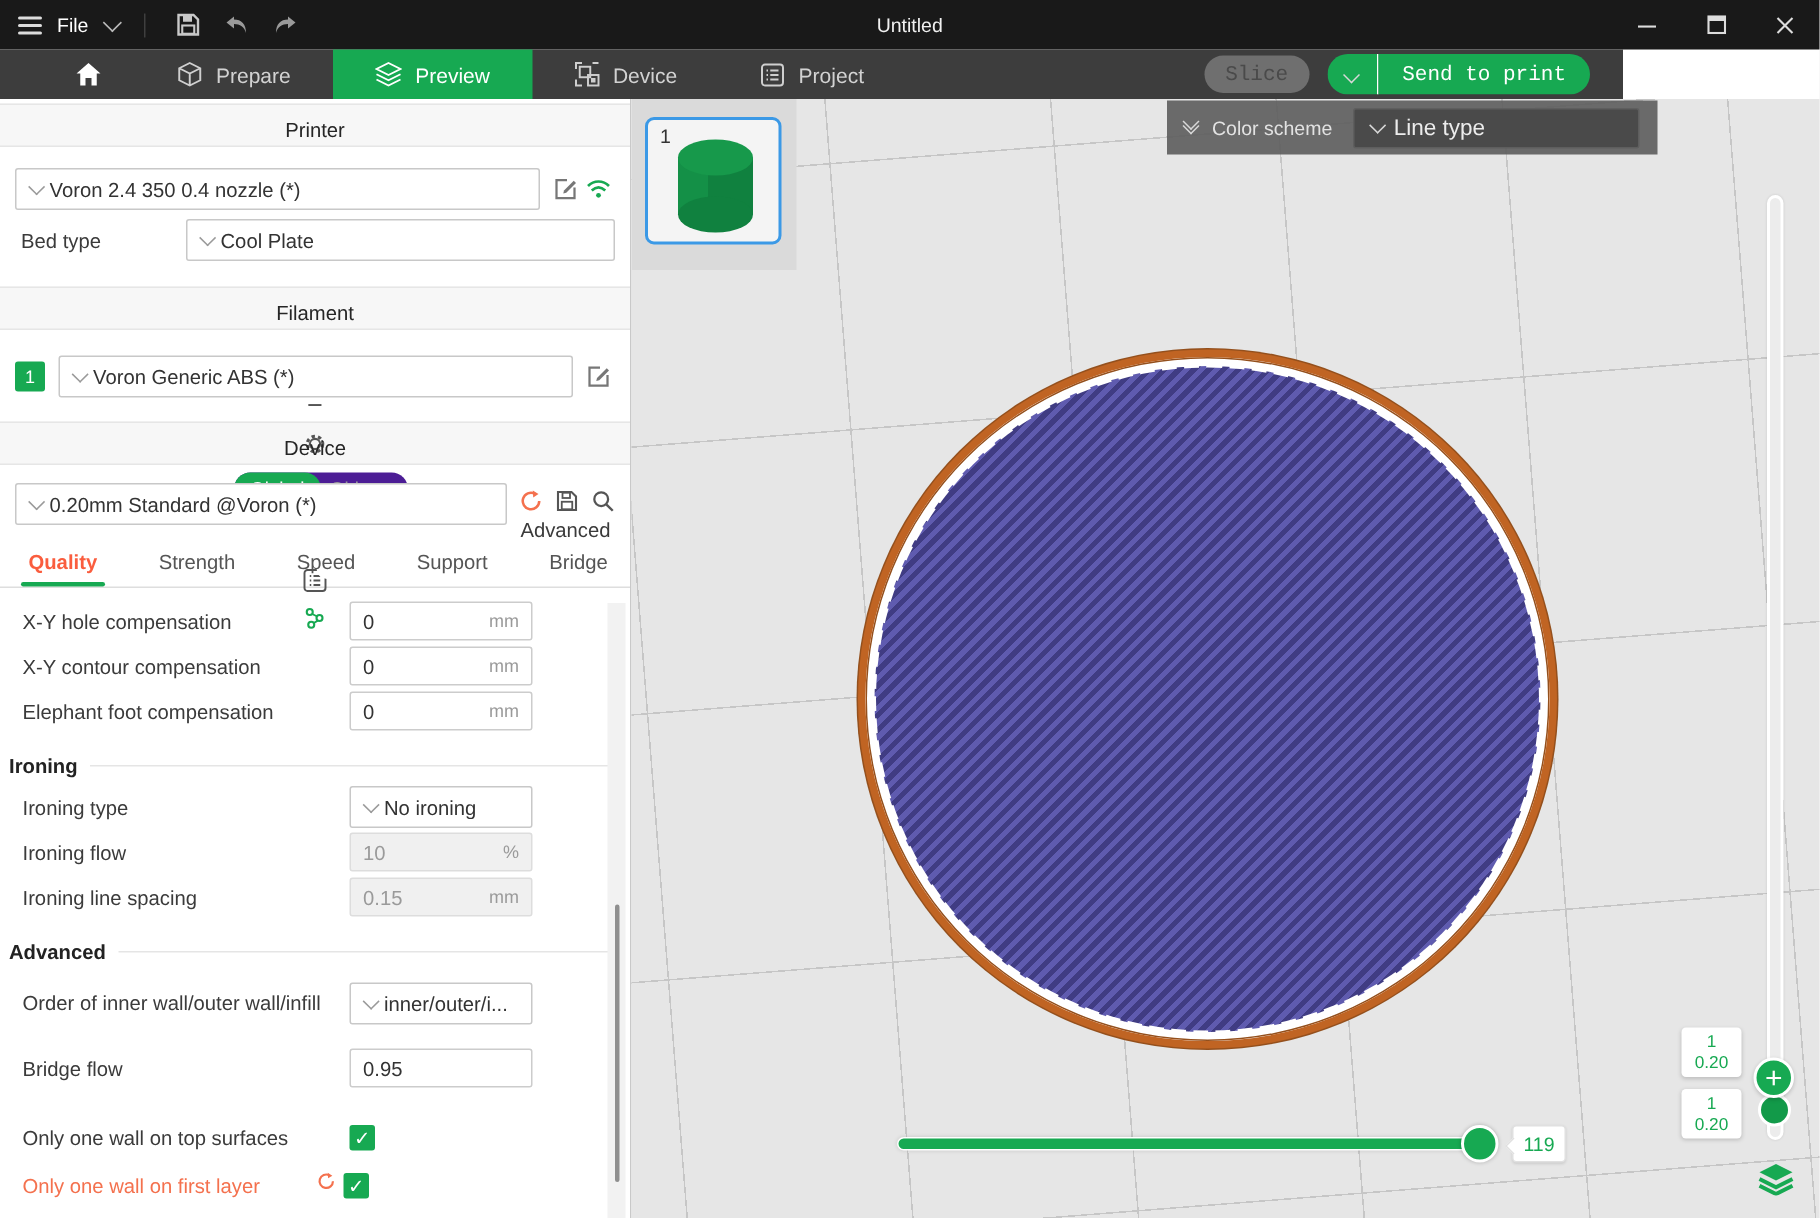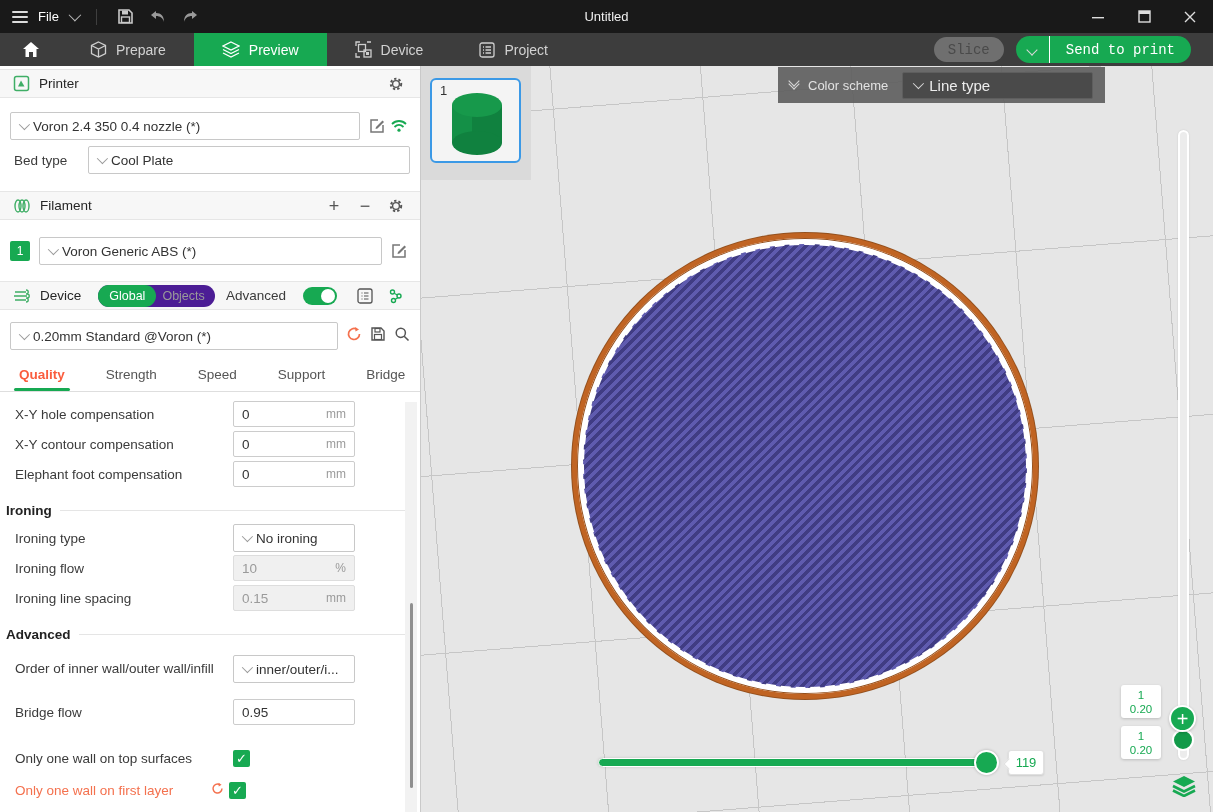--- a/index.html
+++ b/index.html
@@ -12,44 +12,44 @@
   .hamburger span { height:2px; background:#dcdcdc; border-radius:1px; }
   .tb-file { font-size:13px; color:#fff; }
   .chev { width:9px; height:9px; border-right:1.6px solid #bbb; border-bottom:1.6px solid #bbb; transform:rotate(45deg) translateY(-2px); display:inline-block; }
   .tb-divider { width:1px; height:16px; background:#3f3f3f; margin:0 8px; }
   .tb-icon { width:22px; height:22px; display:flex; align-items:center; justify-content:center; }
   .tb-title { position:absolute; left:0; right:0; text-align:center; font-size:13px; color:#f0f0f0; pointer-events:none; }
   .tb-right { margin-left:auto; display:flex; }
   .winbtn { width:46px; height:33px; display:flex; align-items:center; justify-content:center; }
 
   
-  .navbar { position:absolute; left:0; top:33px; width:1213px; height:33px; background:#3d3d3d; display:flex; align-items:center; }
+  .navbar { position:absolute; left:0; top:33px; width:1082px; height:33px; background:#3d3d3d; display:flex; align-items:center;padding-left:28px; }
   .nav-home { width:62px; height:33px; display:flex; align-items:center; justify-content:center; }
   .nav-tab { height:33px; display:flex; align-items:center; justify-content:center; gap:9px; color:#d2d2d2; font-size:14px; padding:0 28px; }
   .nav-tab.active { background:#17a952; color:#fff; }
   .nav-right { margin-left:auto; display:flex; align-items:center; gap:12px; padding-right:22px;font-family:Liberation Mono, monospace; }
   .slice-btn { min-width:68px; height:25px; border-radius:13px; background:#6f6f6f; color:#4a4a4a; font-size:14px; display:flex; align-items:center; justify-content:center; padding:0 14px; }
   .send-group { display:flex; height:27px; border-radius:14px; overflow:hidden; }
   .send-chev { width:34px; background:#17a952; display:flex; align-items:center; justify-content:center; border-right:1px solid #fff; }
   .send-main { background:#17a952; color:#fff; font-size:14px; display:flex; align-items:center; padding:0 16px; }
 
   
   .panel { position:absolute; left:0; top:66px; width:421px; height:746px; background:#fff; border-right:1px solid #c9c9c9; overflow:hidden; }
-  .sec-header { height:29px; background:#f7f7f7; border-top:1px solid #e6e6e6; border-bottom:1px solid #e6e6e6; display:flex; align-items:center; padding:0 13px; gap:9px; }
+  .sec-header { height:29px; background:#f7f7f7; border-top:1px solid #e6e6e6; border-bottom:1px solid #e6e6e6; display:flex; align-items:center; padding:0 13px; gap:9px;flex-direction:column; }
   .sec-title { font-size:13.5px; color:#262626; }
   .sec-spacer { flex:1; }
   .icon-btn { width:22px; height:22px; display:flex; align-items:center; justify-content:center; color:#555; }
   .pm { font-size:18px; color:#555; line-height:1; }
 
   .row { display:flex; align-items:center; padding:0 10px; }
   .select { height:28px; border:1px solid #c8c8c8; border-radius:2px; background:#fff; display:flex; align-items:center; padding:0 8px; gap:6px; font-size:13.5px; color:#333; flex:1; }
   .select .dd { width:8px; height:8px; border-right:1.4px solid #9a9a9a; border-bottom:1.4px solid #9a9a9a; transform:rotate(45deg) translateY(-2px); flex:none; }
   .select span { white-space:nowrap; overflow:hidden; text-overflow:ellipsis; }
 
-  .bed-row { margin-top:6px; }
+  .bed-row { margin-top:6px;gap:36px; }
   .bed-label { width:78px; font-size:13.5px; color:#3b3b3b; padding-left:4px; }
 
   .slot-badge { width:20px; height:20px; background:#17a952; color:#fff; font-size:12px; display:flex; align-items:center; justify-content:center; border-radius:2px; margin-right:9px; }
 
   .scope-pill { display:flex; background:#4c1d95; border-radius:12px; height:22px; align-items:center; margin-left:8px; }
   .scope-on { background:#17a952; color:#fff; border-radius:12px; height:22px; display:flex; align-items:center; padding:0 11px; font-size:12.5px; }
   .scope-off { color:#9a9a9a; font-size:12.5px; padding:0 10px 0 6px; }
   .adv-label { font-size:13.5px; color:#3b3b3b; margin-left:auto; }
   .toggle { width:34px; height:18px; border-radius:9px; background:#17a952; position:relative; margin:0 8px; }
   .toggle::after { content:""; position:absolute; right:2px; top:2px; width:14px; height:14px; border-radius:50%; background:#fff; }

